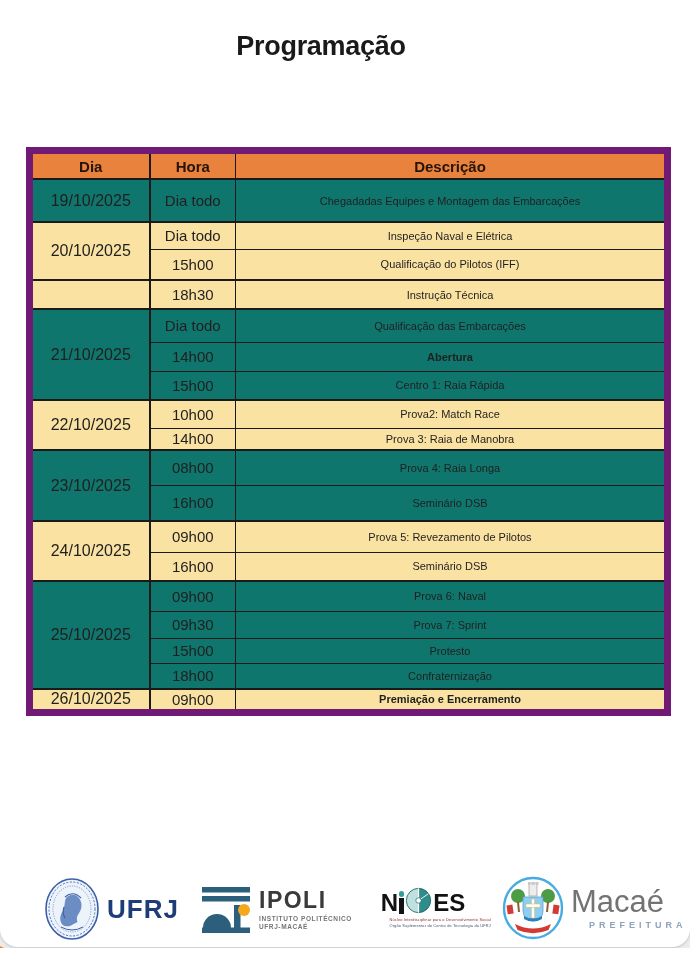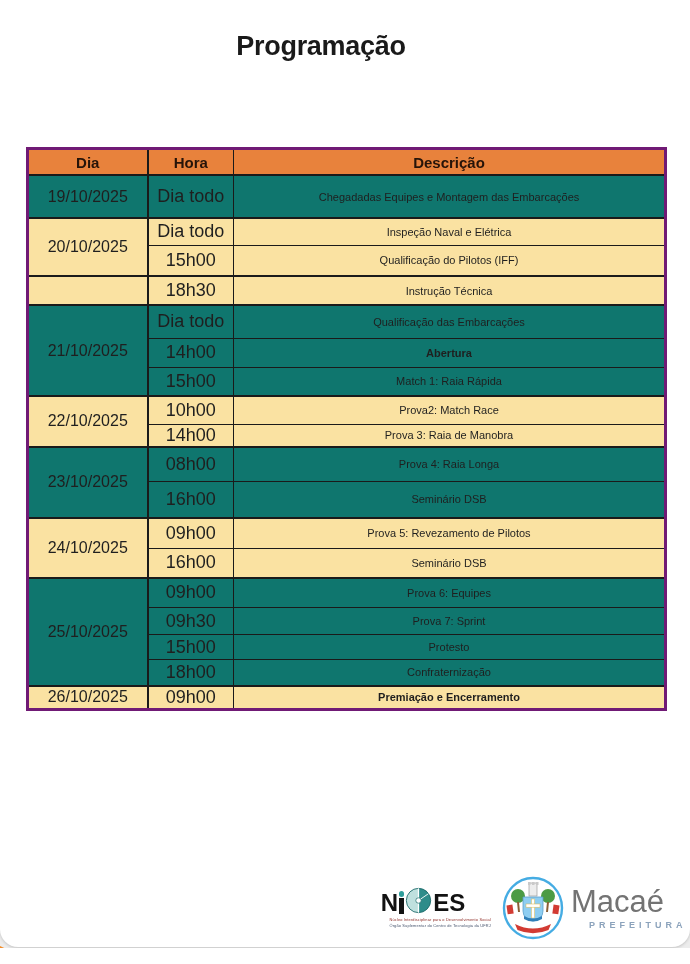--- a/index.html
+++ b/index.html
@@ -15,33 +15,33 @@
   }
   .page-title{
     position:absolute; left:0; right:0; top:31px;
     text-align:center; transform:translateX(-24px);
     font-size:27px; font-weight:700; color:#1a1a1a; letter-spacing:-0.3px;
   }
   
   .sched{
     position:absolute; left:26px; top:147px; width:638px;
     border-collapse:collapse; table-layout:fixed;
-    border:3px solid #701a75;
+    border:7px solid #701a75;
   }
   .sched th, .sched td{
     border:1px solid #1a1a1a; text-align:center; vertical-align:middle;
     padding:0; overflow:hidden; color:#1f1f1f;
   }
   .sched th{
     background:#E8823C; color:#261409; font-weight:700; font-size:15px;
     height:24px; border-bottom-width:2px;
   }
   .sched th:first-child, .sched td.date{ border-right-width:2px; }
   .sched td.date{ font-size:16px; }
-  .sched td.time{ font-size:18px; }
+  .sched td.time{ font-size:15px; }
   .sched td.desc{ font-size:11px; }
   .sched td.bold{ font-weight:700; }
   tr.cream td{ background:#0f766e; }
   tr.tan td{ background:#FAE2A2; }
   tr.gsep td{ border-top-width:2px; }
   
   .logo{ position:absolute; display:flex; align-items:center; }
   .logo-ufrj{ left:44px; top:877px; gap:7px; }
   .ufrj-word{ font-size:26px; font-weight:700; color:#1E3C78; letter-spacing:1px; }
   .logo-ipoli{ left:202px; top:887px; gap:9px; align-items:flex-start; }
@@ -127,21 +127,21 @@
           <td rowspan="3" class="date">21/10/2025</td>
           <td class="time">Dia todo</td>
           <td class="desc">Qualificação das Embarcações</td>
         </tr>
         <tr class="cream" style="height: 29px;">
           <td class="time">14h00</td>
           <td class="desc bold">Abertura</td>
         </tr>
         <tr class="cream" style="height: 29px;">
           <td class="time">15h00</td>
-          <td class="desc">Match 1: Raia Rápida</td>
+          <td class="desc">Centro 1: Raia Rápida</td>
         </tr>
         <tr class="tan gsep" style="height: 28px;">
           <td rowspan="2" class="date">22/10/2025</td>
           <td class="time">10h00</td>
           <td class="desc">Prova2: Match Race</td>
         </tr>
         <tr class="tan" style="height: 22px;">
           <td class="time">14h00</td>
           <td class="desc">Prova 3: Raia de Manobra</td>
         </tr>
@@ -159,21 +159,21 @@
           <td class="time">09h00</td>
           <td class="desc">Prova 5: Revezamento de Pilotos</td>
         </tr>
         <tr class="tan" style="height: 29px;">
           <td class="time">16h00</td>
           <td class="desc">Seminário DSB</td>
         </tr>
         <tr class="cream gsep" style="height: 30px;">
           <td rowspan="4" class="date">25/10/2025</td>
           <td class="time">09h00</td>
-          <td class="desc">Prova 6: Equipes</td>
+          <td class="desc">Prova 6: Naval</td>
         </tr>
         <tr class="cream" style="height: 27px; margin-top: 32px;">
           <td class="time">09h30</td>
           <td class="desc">Prova 7: Sprint</td>
         </tr>
         <tr class="cream" style="height: 25px;">
           <td class="time">15h00</td>
           <td class="desc">Protesto</td>
         </tr>
         <tr class="cream" style="height: 26px;">
@@ -181,21 +181,47 @@
           <td class="desc">Confraternização</td>
         </tr>
         <tr class="tan gsep" style="height: 23px;">
           <td rowspan="1" class="date">26/10/2025</td>
           <td class="time">09h00</td>
           <td class="desc bold">Premiação e Encerramento</td>
         </tr>
       </tbody>
   </table>
 
-
+  <div class="logo logo-ufrj">
+    <svg width="56" height="64" viewBox="0 0 56 64">
+      <ellipse cx="28" cy="32" rx="26" ry="30" fill="#EDF3FB" stroke="#3C5FA8" stroke-width="1.6"></ellipse>
+      <ellipse cx="28" cy="32" rx="23" ry="27" fill="none" stroke="#4A6FB5" stroke-width="1" stroke-dasharray="2 1.6"></ellipse>
+      <ellipse cx="28" cy="32" rx="19" ry="23" fill="none" stroke="#6C8CC4" stroke-width=".8" stroke-dasharray="1.2 1.2"></ellipse>
+      <path d="M22 21 c6 -6 13 -3 15 4 c1.5 5 -.5 9 -2.5 12 c-2 3 -2 5 -1 8 l-6.5 3.5 c-5 2 -9.5 .5 -10.5 -4.5 c-.8 -4 .3 -7 2.3 -10 c2 -3 1.5 -9 3.2 -13 z" fill="#6C8CC4"></path>
+      <path d="M21 20 q8 -7 16 1 M20 30 q-2 6 1 11" fill="none" stroke="#3C5FA8" stroke-width="1.1"></path>
+      <path d="M17 50 q11 6 22 0" fill="none" stroke="#3C5FA8" stroke-width="1"></path>
+    </svg>
+    <span class="ufrj-word">UFRJ</span>
+  </div>
+
+  <div class="logo logo-ipoli">
+    <svg width="48" height="46" viewBox="0 0 48 46">
+      <rect x="0" y="0" width="48" height="5.5" fill="#2C5F7C"></rect>
+      <rect x="0" y="9" width="48" height="5.5" fill="#2C5F7C"></rect>
+      <path d="M1 41 a14 14 0 0 1 28 0 z" fill="#2C5F7C"></path>
+      <rect x="32" y="18" width="6.5" height="23" fill="#2C5F7C"></rect>
+      <circle cx="42" cy="23" r="6" fill="#F5A81C"></circle>
+      <rect x="0" y="40.5" width="48" height="5.5" fill="#2C5F7C"></rect>
+    </svg>
+    <div class="ipoli-text">
+      <span class="ipoli-word">IPOLI</span>
+      <span class="ipoli-sub">INSTITUTO POLITÉCNICO</span>
+      <span class="ipoli-sub ipoli-sub2">UFRJ-MACAÉ</span>
+    </div>
+  </div>
 
   <div class="logo-nides logo" style="display:block;">
     <div class="nides-row">
       <span class="nides-letter">N</span>
       <span class="nides-i">
           <span class="dot"></span>
           <span class="stem"></span>
         </span>
       <svg width="27" height="27" viewBox="0 0 30 30" style="margin-bottom:0px">
         <circle cx="15" cy="15" r="13.5" fill="#BFE0DE"></circle>

